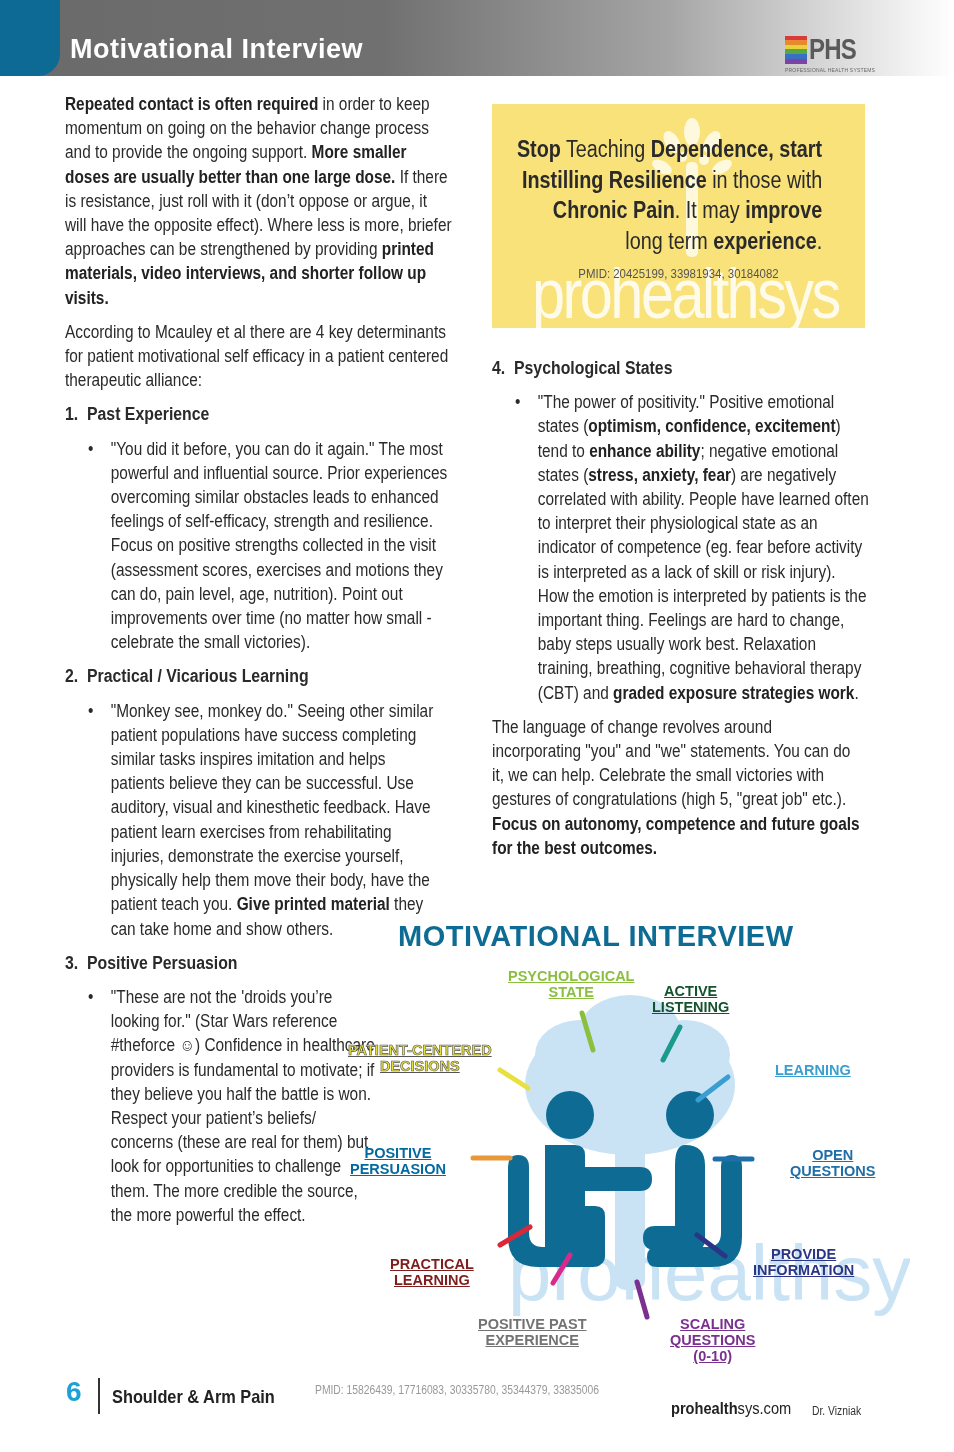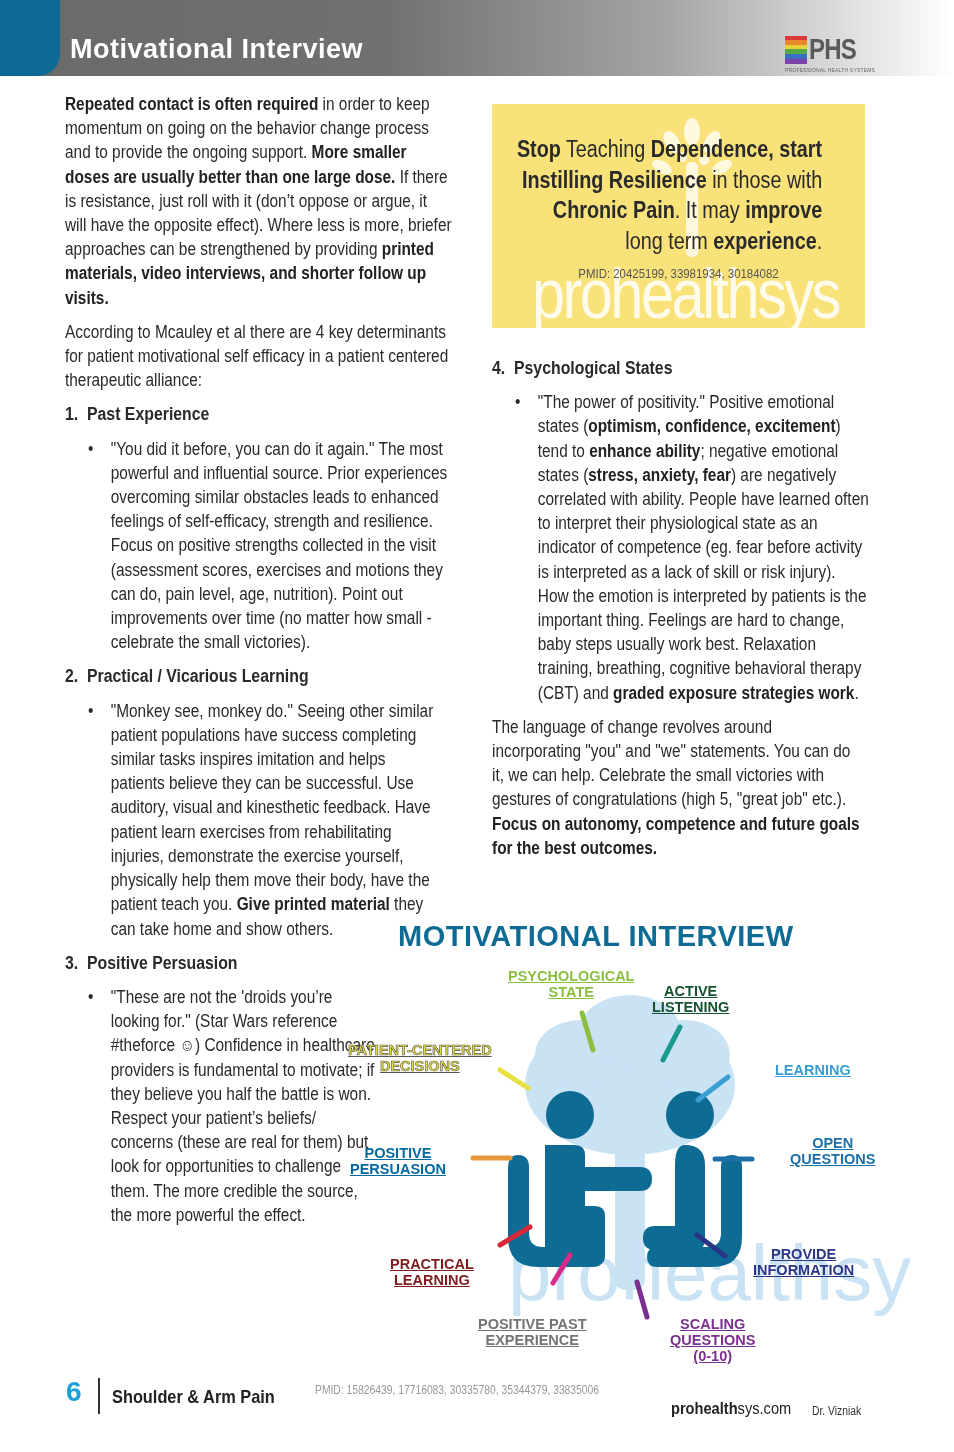--- a/index.html
+++ b/index.html
@@ -158,21 +158,21 @@
       <line x1="307" y1="407" x2="297" y2="372" stroke="#7b2f8f"></line>
       <line x1="213" y1="373" x2="230" y2="345" stroke="#d92a8a"></line>
       <line x1="160" y1="335" x2="190" y2="317" stroke="#d9283a"></line>
       <line x1="133" y1="248" x2="170" y2="248" stroke="#e8973a"></line>
       <line x1="160" y1="160" x2="188" y2="178" stroke="#e8e040"></line>
     </g>
   </svg>
   <div class="dlabel" style="left: 168px; top: 58px; color: rgb(139, 191, 63);">PSYCHOLOGICAL<br>STATE</div>
   <div class="dlabel" style="left: 312px; top: 73px; color: #14532d;">ACTIVE<br>LISTENING</div>
   <div class="dlabel" style="left: 435px; top: 152px; color: rgb(58, 159, 208);">LEARNING</div>
-  <div class="dlabel" style="left: 450px; top: 225px; color: rgb(30, 111, 168);">OPEN<br>QUESTIONS</div>
+  <div class="dlabel" style="left: 450px; top: 237px; color: rgb(30, 111, 168);">OPEN<br>QUESTIONS</div>
   <div class="dlabel" style="left: 413px; top: 336px; color: rgb(43, 53, 133);">PROVIDE<br>INFORMATION</div>
   <div class="dlabel" style="left: 330px; top: 406px; color: rgb(123, 47, 143);">SCALING<br>QUESTIONS<br>(0-10)</div>
   <div class="dlabel" style="left: 138px; top: 406px; color: #737373;">POSITIVE PAST<br>EXPERIENCE</div>
   <div class="dlabel" style="left: 50px; top: 346px; color: #7f1d1d;">PRACTICAL<br>LEARNING</div>
   <div class="dlabel" style="left: 10px; top: 235px; color: #0369a1;">POSITIVE<br>PERSUASION</div>
   <div class="dlabel" style="left: 8px; top: 132px; -webkit-text-stroke: 0.6px rgb(85, 85, 85); color: rgb(232, 224, 64);">PATIENT-CENTERED<br>DECISIONS</div>
 </div>
 
 <div class="footer-num">6</div>
 <div class="footer-bar"></div>

